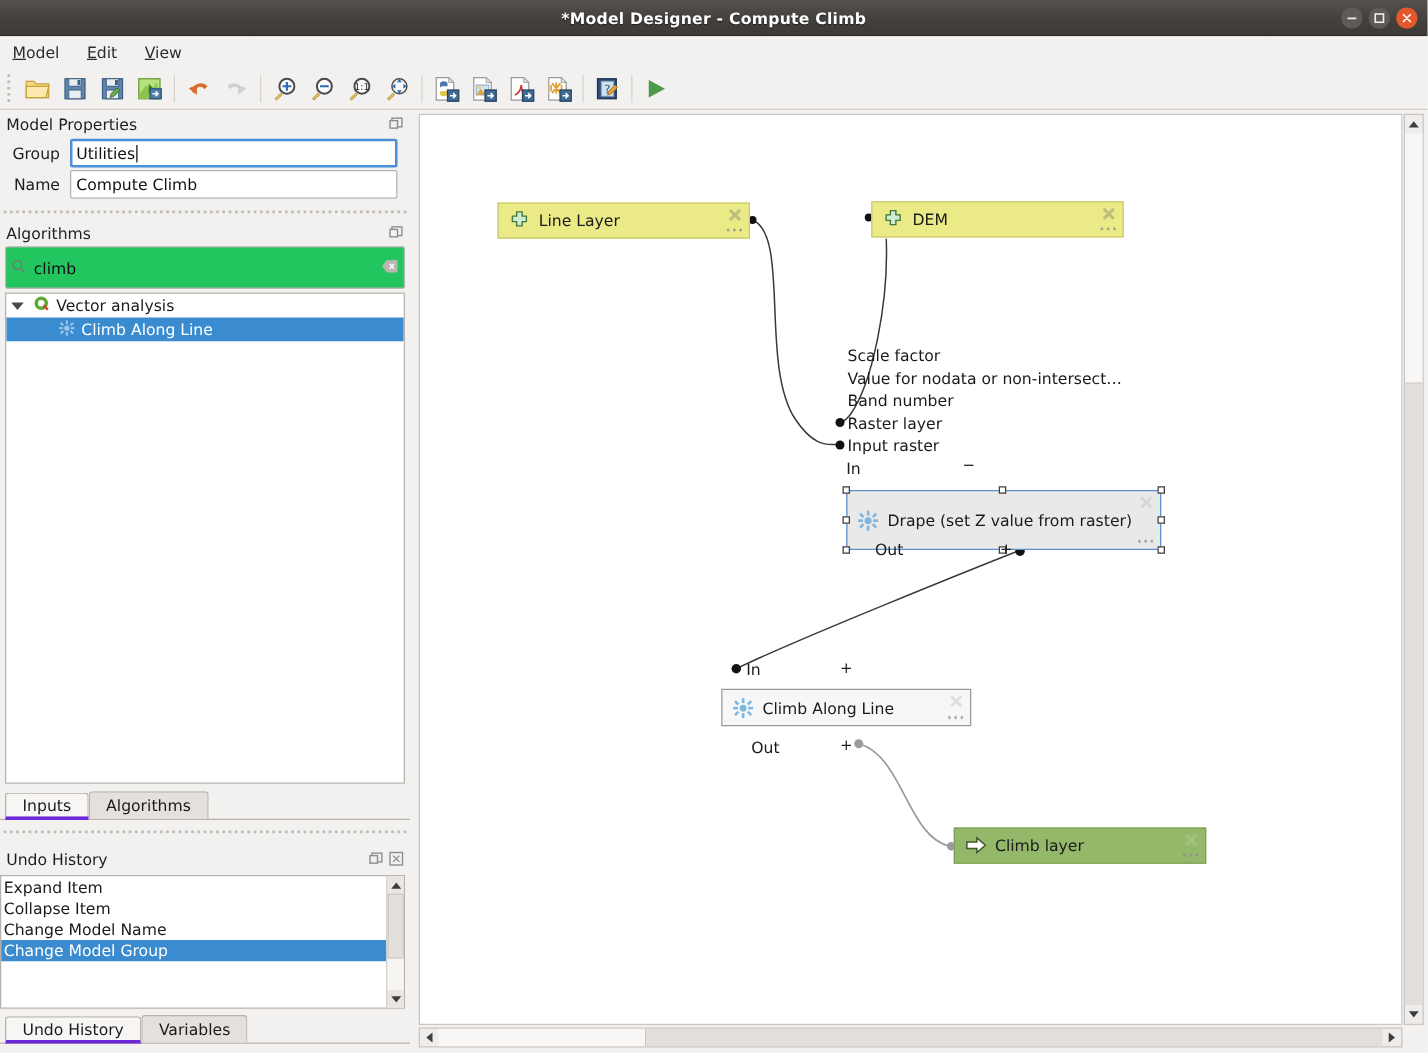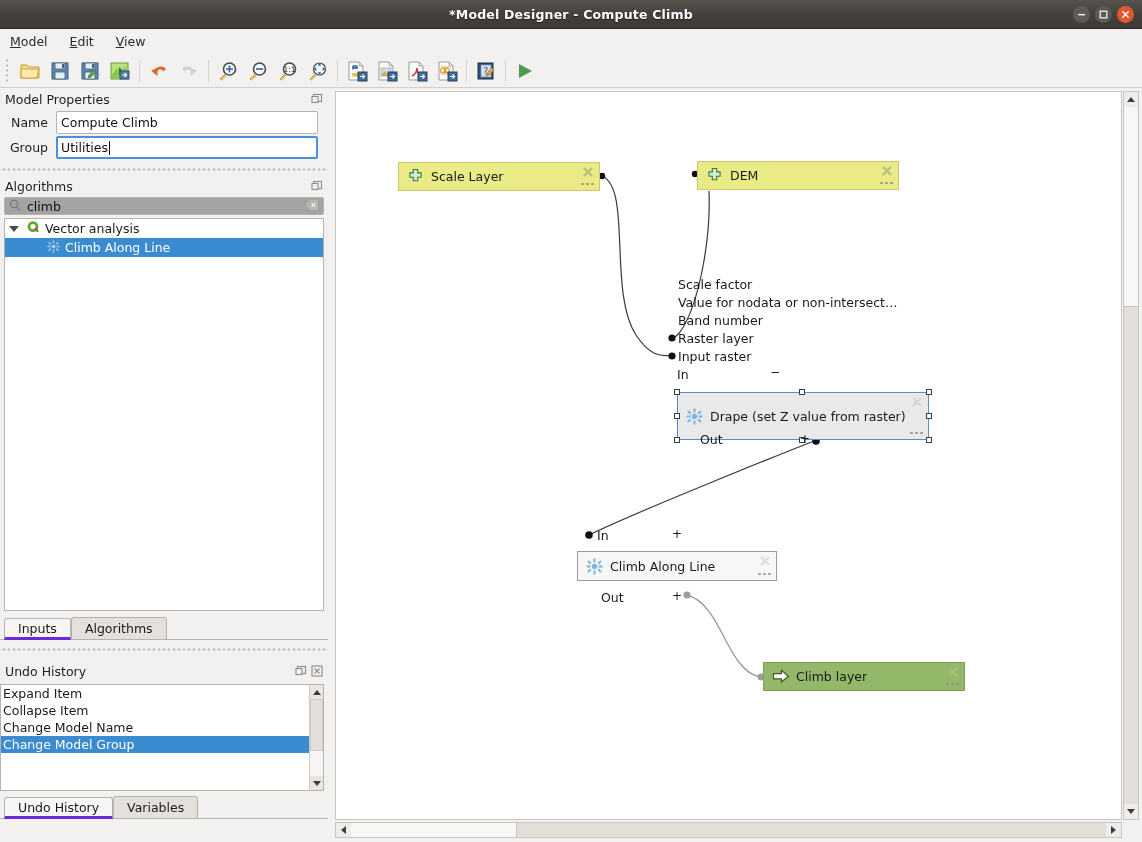--- a/index.html
+++ b/index.html
@@ -73,21 +73,21 @@
 
   .splitter-dots {
     height:11px; margin:4px 0 0 0;
     background-image: radial-gradient(circle, #bdb9b4 1px, transparent 1.2px);
     background-size:5px 5px; background-repeat:repeat-x; background-position:center center;
     background-clip: padding-box;
   }
   .splitter-dots > i { display:block; width:56px; margin:0 auto; height:11px; }
 
   .search-box {
-    margin:0 4px; height:18px; background:#a3a3a3; border:1px solid #b6b2ad; border-radius:2px;
+    margin:0 4px; height:34px; background:#22c55e; border:1px solid #b6b2ad; border-radius:2px;
     display:flex; align-items:center; padding:0 4px; gap:6px;
   }
   .search-box .stxt { flex:1; font-size:12.5px; color:#111; }
 
   #algo-tree {
     margin:3px 4px 0 4px; height:393px; background:#ffffff;
     border:1px solid #b6b2ad; overflow:hidden;
   }
   .tree-row { height:19px; display:flex; align-items:center; font-size:12.5px; color:#1a1a1a; padding-left:4px; gap:5px; }
   .tree-row.child { padding-left:42px; }
@@ -346,31 +346,31 @@
     <span class="ptxt">Model Properties</span>
     <span class="panel-ico">
       <svg width="14" height="14" viewBox="0 0 14 14">
           <rect x="3.5" y="2.5" width="8" height="7" fill="none" stroke="#6b6b6b" stroke-width="1.1"></rect>
           <rect x="2" y="4.5" width="6" height="6" fill="#f2f1f0" stroke="#6b6b6b" stroke-width="1.1"></rect>
         </svg>
     </span>
   </div>
 
   <div class="prop-row">
-    <div class="prop-label">Name</div>
-    <div class="prop-input">
-      <span>Compute Climb</span>
-    </div>
-  </div>
-
-  <div class="prop-row">
     <div class="prop-label">Group</div>
     <div class="prop-input focused">
       <span>Utilities</span>
         <i class="caret"></i>
+    </div>
+  </div>
+
+  <div class="prop-row">
+    <div class="prop-label">Name</div>
+    <div class="prop-input">
+      <span>Compute Climb</span>
     </div>
   </div>
 
   <div class="splitter-dots">
       <i></i>
     </div>
 
   <div class="panel-title">
     <span class="ptxt">Algorithms</span>
     <span class="panel-ico">
@@ -510,21 +510,21 @@
       <circle cx="351" cy="503" r="3.6" fill="#9c9c9c"></circle>
       <circle cx="425" cy="585" r="3.4" fill="#9c9c9c"></circle>
     </svg>
 
     <div class="node node-in" style="left:62px; top:70px; width:202px; height:29px;">
       <span class="nico">
         <svg width="17" height="17" viewBox="0 0 17 17">
             <path d="M6.3 1.5h4.4v3.4h3.4v4.4h-3.4v3.4H6.3V9.3H2.9V4.9h3.4z" fill="#cfeccf" stroke="#3f7a3f" stroke-width="1.1"></path>
           </svg>
       </span>
-      <span class="nlabel">Scale Layer</span>
+      <span class="nlabel">Line Layer</span>
       <span class="corner-x">
         <svg width="12" height="12" viewBox="0 0 12 12">
             <path d="M2 2 L10 10 M10 2 L2 10" stroke="#6b6b6b" stroke-width="2.4"></path>
           </svg>
       </span>
       <span class="corner-dots"></span>
     </div>
 
     <div class="node node-in" style="left:361px; top:69px; width:202px; height:29px;">
       <span class="nico">

